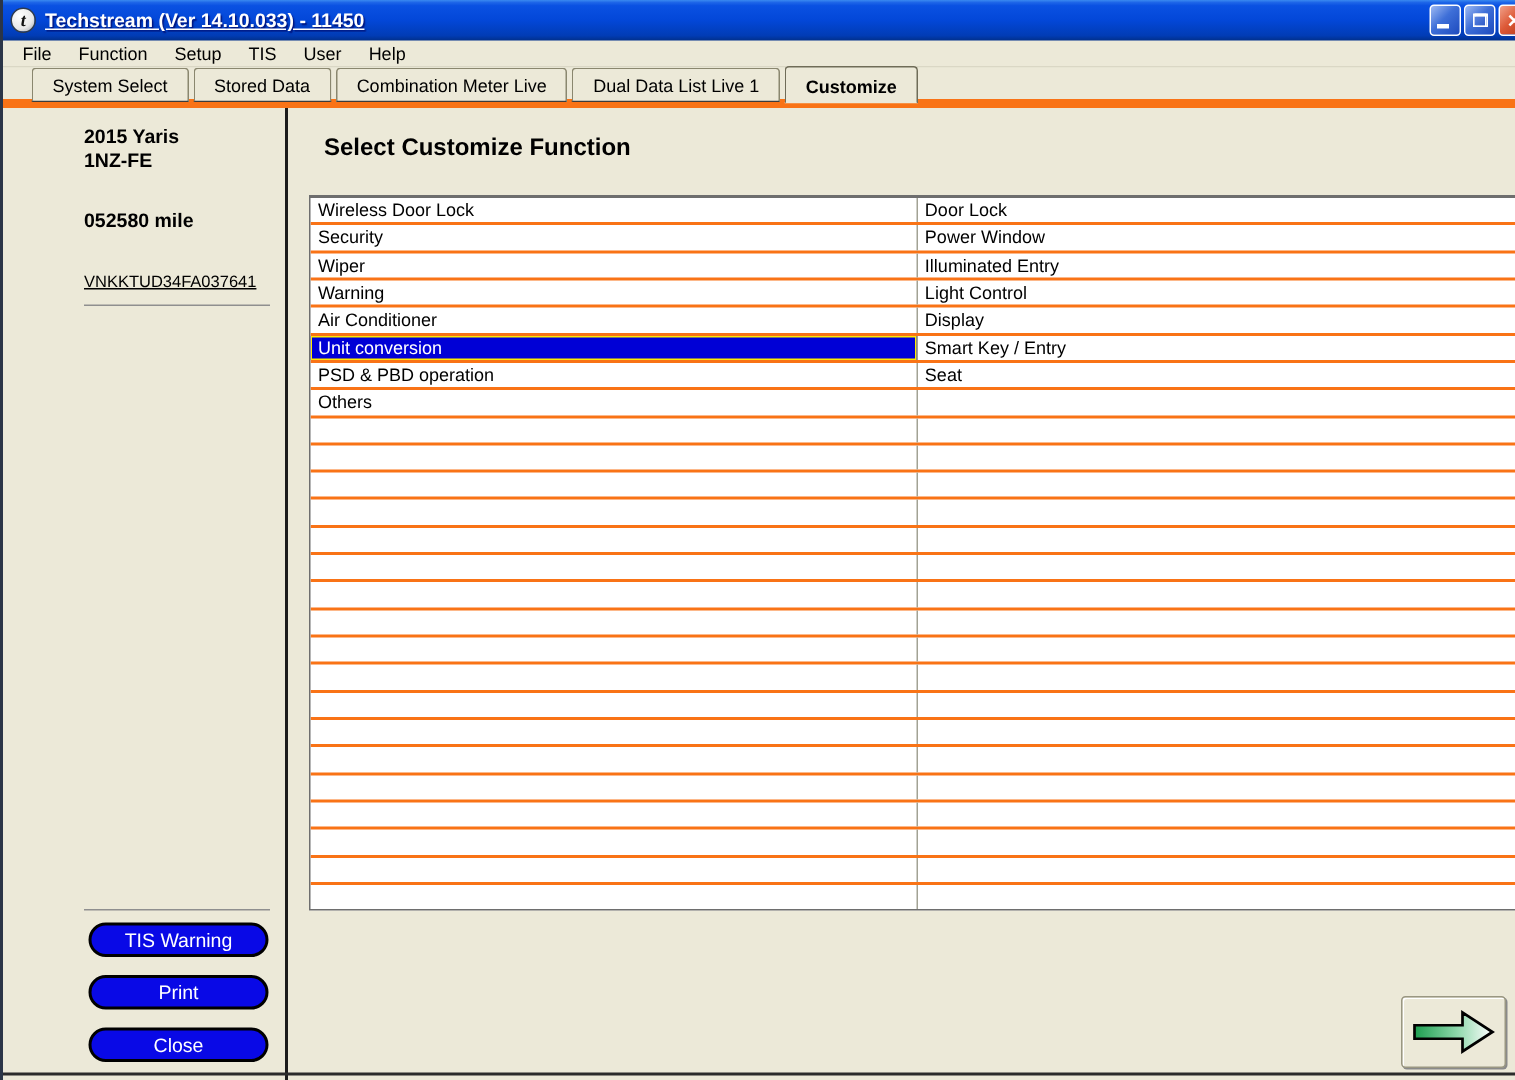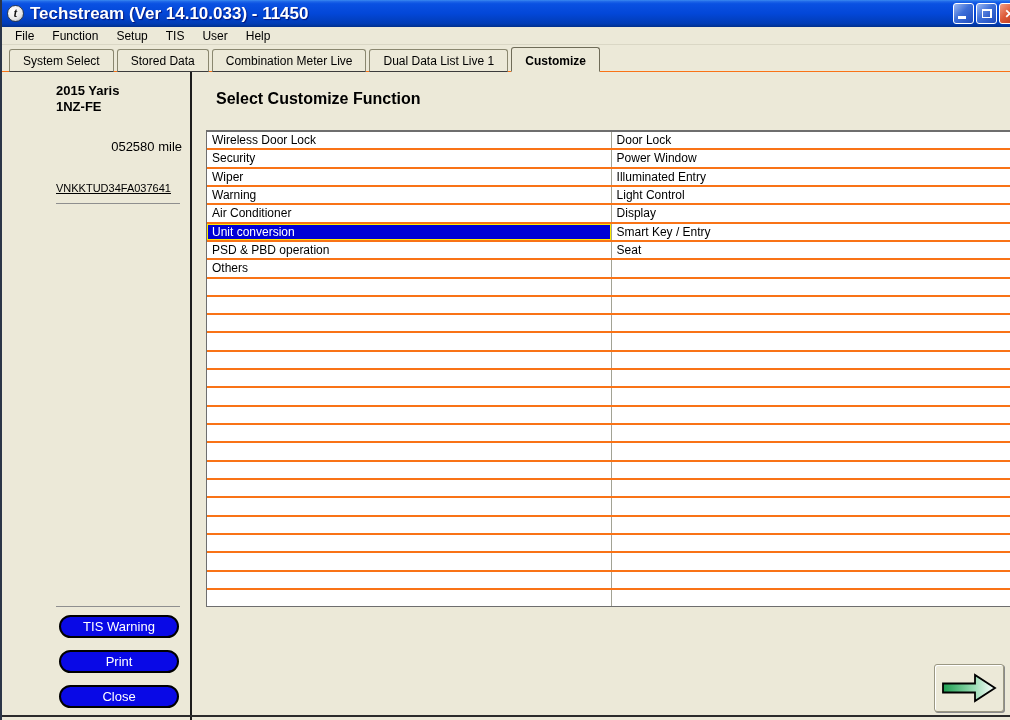--- a/index.html
+++ b/index.html
@@ -10,56 +10,56 @@
             border-left:2px solid #2b3547; overflow:hidden; }
 
   
   .titlebar { position:relative; height:27px; overflow:hidden;
     background:linear-gradient(180deg,#3A8AF0 0%,#1E66E8 6%,#0A51E2 14%,#0347D8 50%,#013CB5 88%,#01308C 100%);
     display:flex; align-items:center; padding-left:5px; }
   .app-icon { width:17px; height:17px; border-radius:50%;
     background:radial-gradient(circle at 35% 30%, #ffffff 0%, #e8e8e8 60%, #9aa0a8 100%);
     border:1px solid #2e3b4e; color:#111; font:italic bold 12px "Liberation Serif",serif;
     display:flex; align-items:center; justify-content:center; flex:0 0 auto; }
-  .title-text { color:#fff; font-weight:bold; font-size:17px; margin-left:6px;
-    text-shadow:1px 1px 1px #00137a; white-space:nowrap; }
+  .title-text { color:#fff; font-weight:bold; font-size:13px; margin-left:6px;
+    text-shadow:1px 1px 1px #00137a; white-space:nowrap;text-decoration:underline; }
   .winbtns { position:absolute; right:-10px; top:3px; display:flex; gap:2px; }
   .wbtn { width:21px; height:21px; border:1px solid #fff; border-radius:3px;
     background:linear-gradient(135deg,#9DB9F2 0%,#3E6FD8 45%,#1E4BBE 100%);
     display:flex; align-items:center; justify-content:center; position:relative; cursor:pointer; }
   .wbtn.close { background:linear-gradient(135deg,#F0A088 0%,#DD5937 45%,#B33317 100%); }
   .glyph-min { position:absolute; left:4px; bottom:4px; width:8px; height:3px; background:#fff; }
   .glyph-restore { position:relative; width:10px; height:9px; }
   .glyph-restore:before { content:""; position:absolute; right:0; top:0; width:7px; height:6px;
      border:1px solid #fff; border-top-width:2px; }
   .glyph-restore:after { content:""; position:absolute; left:0; bottom:0; width:7px; height:6px;
      border:1px solid #fff; border-top-width:2px; background:linear-gradient(135deg,#5B84E0,#2E5BC8); }
   .glyph-x { color:#fff; font-size:12px; font-weight:bold; line-height:1; }
 
   
   .menubar { height:18px; background:#ECE9D8; display:flex; align-items:center;
     padding-left:4px; border-bottom:1px solid #dad7c5; }
   .menuitem { font-size:12px; color:#000; padding:0 9px; cursor:default; }
 
   
-  .tabstrip { height:27px; background:#ECE9D8; display:flex; align-items:flex-end;
-    padding-left:7px; border-bottom:1px solid #f97316; }
+  .tabstrip { height:27px; background:#ECE9D8; display:flex; align-items:center;
+    padding-left:19px; border-bottom:6px solid #f97316; }
   .tab { position:relative; bottom:-1px; font-size:12px; color:#000; background:#ECE9D8;
     border:1px solid #8a876f; border-bottom:1px solid #3c3c3c; border-radius:3px 3px 0 0;
     padding:4px 13px 3px; margin-right:3px; cursor:pointer; white-space:nowrap; }
   .tab.active { font-weight:bold; border-bottom:1px solid #ECE9D8; padding-top:6px;
     border-color:#6f6c58; border-bottom-color:#ECE9D8; z-index:2; }
 
   
   .content { display:flex; height:648px; }
 
   .sidebar { width:146px; flex:0 0 146px; display:flex; flex-direction:column;
     padding:11px 8px 10px 12px;margin-left:42px; }
   .veh { font-size:13px; font-weight:bold; line-height:16px; }
-  .odo { font-size:13px; font-weight:normal; margin-top:24px;text-align:right; }
+  .odo { font-size:13px; font-weight:bold; margin-top:24px; }
   .vin { font-size:11px; margin-top:28px; padding-bottom:9px; border-bottom:1px solid #8f8f8f;
     margin-right:2px; letter-spacing:0;text-decoration:underline; }
   .spacer { flex:1; }
   .btn-divider { border-top:1px solid #8f8f8f; margin:0 2px 8px 0; }
   .side-btn { display:block; width:120px; height:23px; margin:0 auto 12px; cursor:pointer;
     background:#0909E6; color:#fff; font-family:"Liberation Sans",sans-serif; font-size:13px;
     border:2px solid #000; border-radius:12px; line-height:18px; }
   .side-btn:last-child { margin-bottom:2px; }
 
   .vdivider { width:2px; flex:0 0 2px; background:#1c1c1c; }

